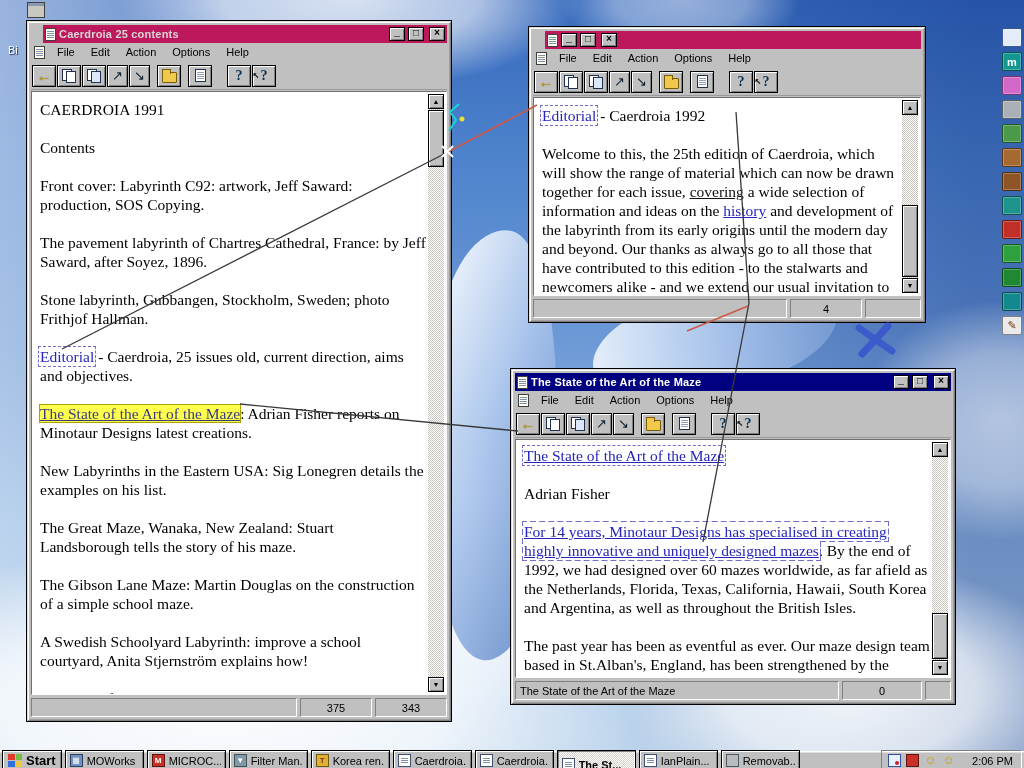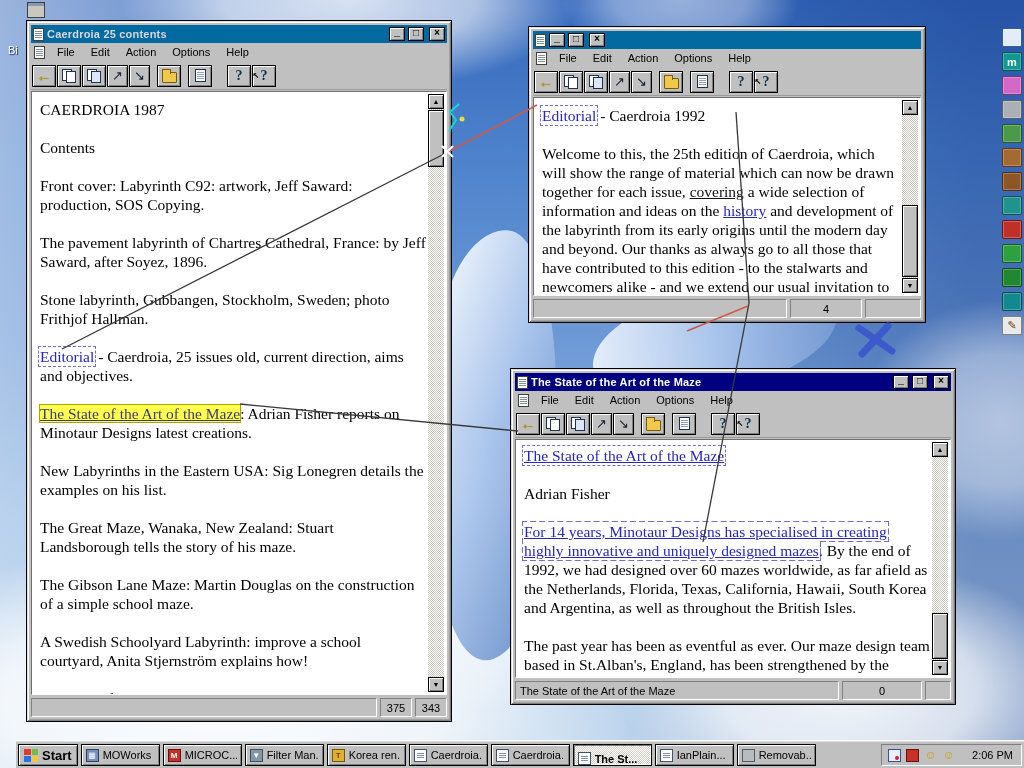--- a/index.html
+++ b/index.html
@@ -36,21 +36,21 @@
   .d8{background:#c03028;}
   .d9{background:#2fa040;}
   .d10{background:#1f8830;}
   .d11{background:#12888f;}
   .d12{background:#e9e9ea;color:#704010;}
 
   
   .win{position:absolute;z-index:2;background:#c0c0c0;border:1px solid #000;box-shadow:inset 1px 1px 0 #dfdfdf,inset -1px -1px 0 #808080,inset 2px 2px 0 #fff,inset -2px -2px 0 #a0a0a0;padding:4px;display:flex;flex-direction:column;}
   .titlebar{flex:none;height:18px;display:flex;align-items:center;padding:1px 2px;gap:3px;}
   .titlebar.active{background:#000080;}
-  .titlebar.inactive{background:#0369a1;}
+  .titlebar.inactive{background:#be185d;margin-left:12px;}
   .tbtext{flex:1;font-size:11px;font-weight:bold;color:#fff;letter-spacing:.2px;white-space:nowrap;overflow:hidden;}
   .inactive .tbtext{color:#d8d8d8;}
   .tbbtn{flex:none;width:16px;height:14px;background:#c0c0c0;border:1px solid #000;box-shadow:inset 1px 1px 0 #fff,inset -1px -1px 0 #808080;font-size:10px;line-height:11px;text-align:center;font-weight:bold;font-family:"Liberation Mono",monospace;color:#000;}
   .tbbtn.cls{margin-left:2px;}
   .menubar{flex:none;height:19px;display:flex;align-items:center;font-size:11px;padding:0 1px;color:#000;}
   .menuitem{padding:2px 8px 3px;}
   .menubar .ic-doc-sm{margin:0 4px 0 2px;}
   .toolbar{flex:none;height:28px;display:flex;align-items:center;padding:2px 1px;border-bottom:1px solid #9a9a9a;}
   .tbtn{flex:none;width:24px;height:22px;margin-right:1px;background:#c0c0c0;border:1px solid #000;box-shadow:inset 1px 1px 0 #fff,inset -1px -1px 0 #808080;display:flex;align-items:center;justify-content:center;}
   .tbtn.sm{width:21px;}
@@ -85,27 +85,27 @@
 
   .vscroll{position:absolute;top:2px;right:2px;bottom:2px;width:16px;background-color:#dcd8d0;background-image:repeating-conic-gradient(#ffffff 0 25%,#c8c4bc 0 50%);background-size:2px 2px;}
   .sbtn{position:absolute;left:0;width:16px;height:15px;background:#c0c0c0;border:1px solid #000;box-shadow:inset 1px 1px 0 #fff,inset -1px -1px 0 #808080;font-size:7px;line-height:13px;text-align:center;color:#000;}
   .sbtn.up{top:0;}
   .sbtn.down{bottom:0;}
   .sthumb{position:absolute;left:0;width:16px;background:#c0c0c0;border:1px solid #000;box-shadow:inset 1px 1px 0 #fff,inset -1px -1px 0 #808080;}
 
   .statusbar{flex:none;height:19px;margin-top:3px;display:flex;gap:3px;font-size:11px;color:#000;}
   .scell{border:1px solid;border-color:#808080 #fff #fff #808080;display:flex;align-items:center;justify-content:center;padding:0 4px;background:#c0c0c0;white-space:nowrap;overflow:hidden;}
   .scell.grow{flex:1;justify-content:flex-start;}
-  .w52{width:32px;}.w72{width:72px;}.w56{width:56px;}.w80{width:80px;}.w26{width:26px;}
+  .w52{width:72px;}.w72{width:72px;}.w56{width:56px;}.w80{width:80px;}.w26{width:26px;}
 
   
   #overlay{position:absolute;left:0;top:0;z-index:4;pointer-events:none;}
 
   
-  #taskbar{position:absolute;left:16px;right:0;bottom:0;height:27px;background:#c0c0c0;border-top:1px solid #dfdfdf;box-shadow:0 -1px 0 #fff;display:flex;align-items:center;gap:3px;padding:0 2px;z-index:9;font-size:11px;color:#000;}
+  #taskbar{position:absolute;left:0;right:0;bottom:0;height:16px;background:#c0c0c0;border-top:1px solid #dfdfdf;box-shadow:0 -1px 0 #fff;display:flex;align-items:center;gap:3px;padding:0 2px;z-index:9;font-size:11px;color:#000;}
   .startbtn{flex:none;height:22px;display:flex;align-items:center;gap:4px;padding:0 5px;background:#c0c0c0;border:1px solid #000;box-shadow:inset 1px 1px 0 #fff,inset -1px -1px 0 #808080;font-weight:bold;font-size:13px;}
   .winflag{width:14px;height:13px;display:grid;grid-template-columns:1fr 1fr;grid-template-rows:1fr 1fr;gap:1px;}
   .winflag i{display:block;}
   .winflag i:nth-child(1){background:#e23a2a;}
   .winflag i:nth-child(2){background:#6fbf44;}
   .winflag i:nth-child(3){background:#2f6fe0;}
   .winflag i:nth-child(4){background:#f5c53a;}
   .task{flex:none;width:79px;height:22px;display:flex;align-items:center;gap:4px;padding:0 4px;background:#c0c0c0;border:1px solid #000;box-shadow:inset 1px 1px 0 #fff,inset -1px -1px 0 #808080;overflow:hidden;white-space:nowrap;}
   .task.active{box-shadow:inset 1px 1px 0 #808080,inset -1px -1px 0 #fff;background-color:#d8d4cc;background-image:repeating-conic-gradient(#ffffff 0 25%,#d4d0c8 0 50%);background-size:2px 2px;font-weight:bold;align-items:flex-end;}
   .tlabel{overflow:hidden;text-overflow:clip;}
@@ -200,21 +200,21 @@
         </div>
       <div class="tbtn gap-l">
           <span class="g q">?</span>
         </div>
       <div class="tbtn">
           <span class="g q ctx">?</span>
         </div>
     </div>
     <div class="content">
       <div class="doc">
-        <p>CAERDROIA 1987</p>
+        <p>CAERDROIA 1991</p>
         <p>Contents</p>
         <p>Front cover: Labyrinth C92: artwork, Jeff Saward: production, SOS Copying.</p>
         <p>The pavement labyrinth of Chartres Cathedral, France: by Jeff Saward, after Soyez, 1896.</p>
         <p>Stone labyrinth, Gubbangen, Stockholm, Sweden; photo Frithjof Hallman.</p>
         <p><span class="lnk dbox">Editorial</span><span> - Caerdroia, 25 issues old, current direction, aims and objectives.</span></p>
         <p><span class="hl">The State of the Art of the Maze</span><span>: Adrian Fisher reports on Minotaur Designs latest creations.</span></p>
         <p>New Labyrinths in the Eastern USA: Sig Lonegren details the examples on his list.</p>
         <p>The Great Maze, Wanaka, New Zealand: Stuart Landsborough tells the story of his maze.</p>
         <p>The Gibson Lane Maze: Martin Douglas on the construction of a simple school maze.</p>
         <p>A Swedish Schoolyard Labyrinth: improve a school courtyard, Anita Stjernström explains how!</p>

